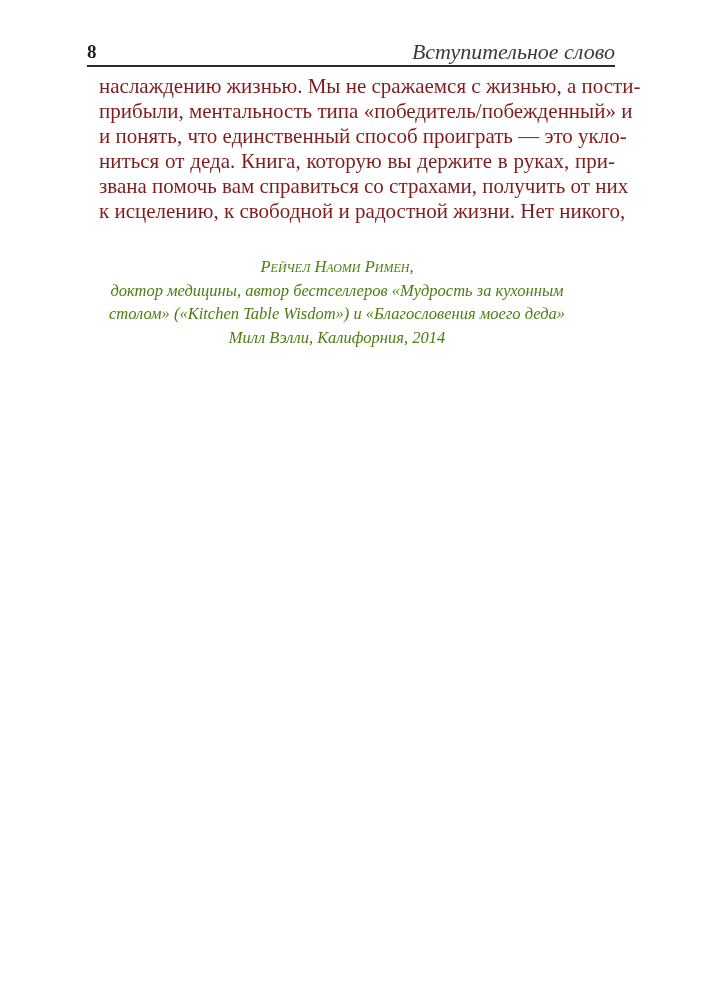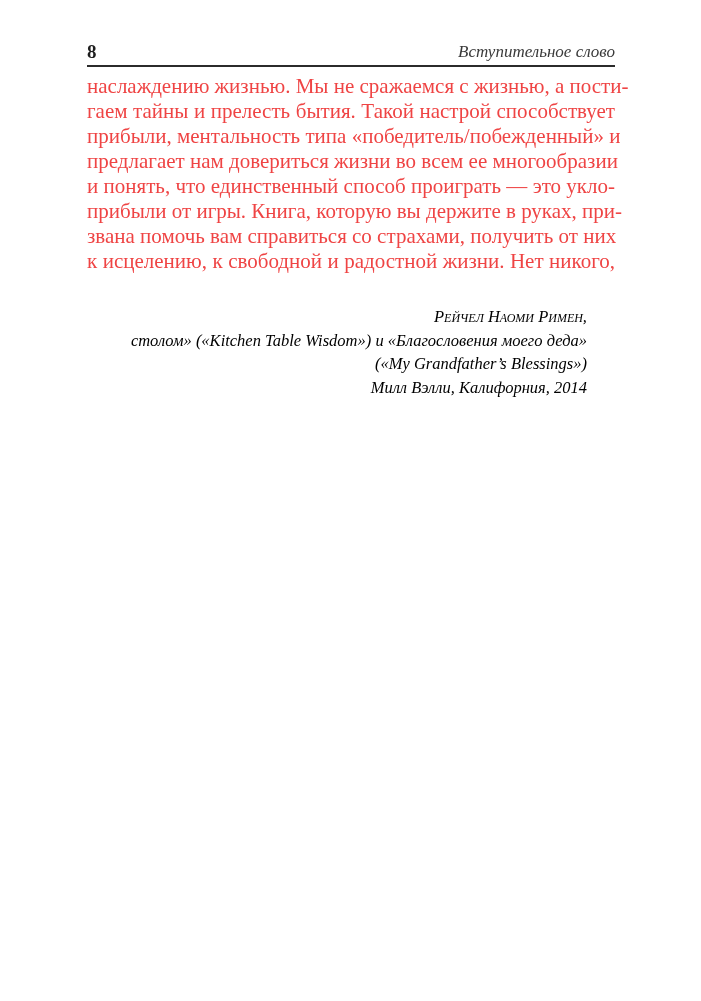--- a/index.html
+++ b/index.html
@@ -30,49 +30,50 @@
     padding-bottom: 3px;
   }
   .page-number {
     font-weight: bold;
     font-size: 19px;
     line-height: 20px;
     color: #1e1e1e;
   }
   .section-title {
     font-style: italic;
-    font-size: 17px;
+    font-size: 22px;
     line-height: 20px;
     color: #3a3a3a;
   }
   .body-text {
     margin-top: 7px;
     font-size: 21px;
     line-height: 25px;
-    color: #ef4444;
+    color: #7f1d1d;
+    margin-left: 12px;
   }
   .line {
     display: block;
     white-space: nowrap;
     text-align: justify;
     text-align-last: justify;
   }
   .line.last {
     text-align-last: left;
   }
   .line.indent {
     text-indent: 28px;
   }
   .signature {
     margin-top: 31px;
-    text-align: right;
+    text-align: center;
     font-style: italic;
     font-size: 16.5px;
     line-height: 23.5px;
-    color: #000000;
+    color: #4d7c0f;
     padding-right: 28px;
   }
   .sig-line {
     display: block;
     white-space: nowrap;
   }
   .smallcaps {
     font-variant: small-caps;
   }
 </style>
@@ -81,31 +82,29 @@
 
 <div class="page">
   <div class="running-head">
     <span class="page-number">8</span>
     <span class="section-title">Вступительное слово</span>
   </div>
 
   <div class="body-text">
     <div>
       <span class="line">наслаждению жизнью. Мы не сражаемся с жизнью, а пости-</span>
-      <span class="line">гаем тайны и прелесть бытия. Такой настрой способствует</span>
     </div>
     <div>
       <span class="line">прибыли, ментальность типа «победитель/побежденный» и</span>
-      <span class="line">предлагает нам довериться жизни во всем ее многообразии</span>
       <span class="line">и понять, что единственный способ проиграть — это укло-</span>
-      <span class="line">прибыли от игры. Книга, которую вы держите в руках, при-</span>
+      <span class="line">ниться от деда. Книга, которую вы держите в руках, при-</span>
       <span class="line">звана помочь вам справиться со страхами, получить от них</span>
       <span class="line">к исцелению, к свободной и радостной жизни. Нет никого,</span>
     </div>
   </div>
 
   <div class="signature">
     <span class="sig-line smallcaps">Рейчел Наоми Римен,</span>
+    <span class="sig-line">доктор медицины, автор бестселлеров «Мудрость за кухонным</span>
     <span class="sig-line">столом» («Kitchen Table Wisdom») и «Благословения моего деда»</span>
-    <span class="sig-line">(«My Grandfather’s Blessings»)</span>
     <span class="sig-line">Милл Вэлли, Калифорния, 2014</span>
   </div>
 </div>
 
 </body></html>

